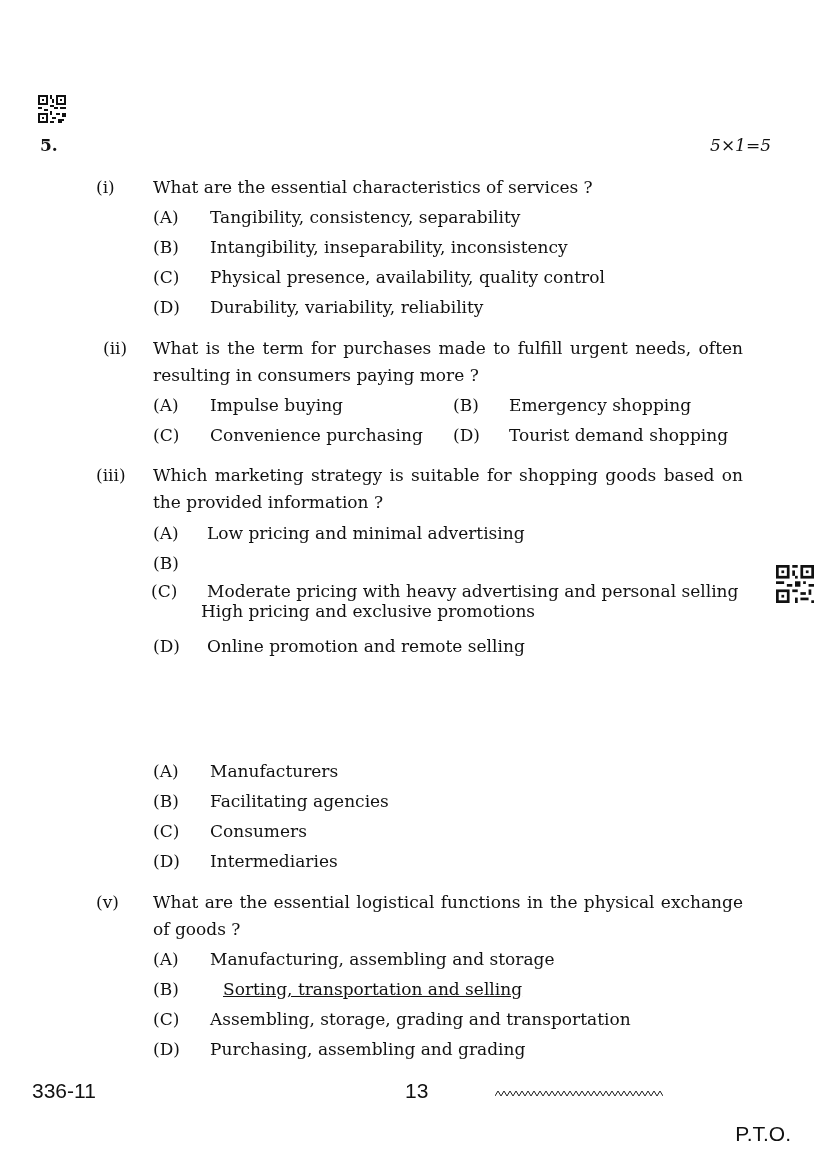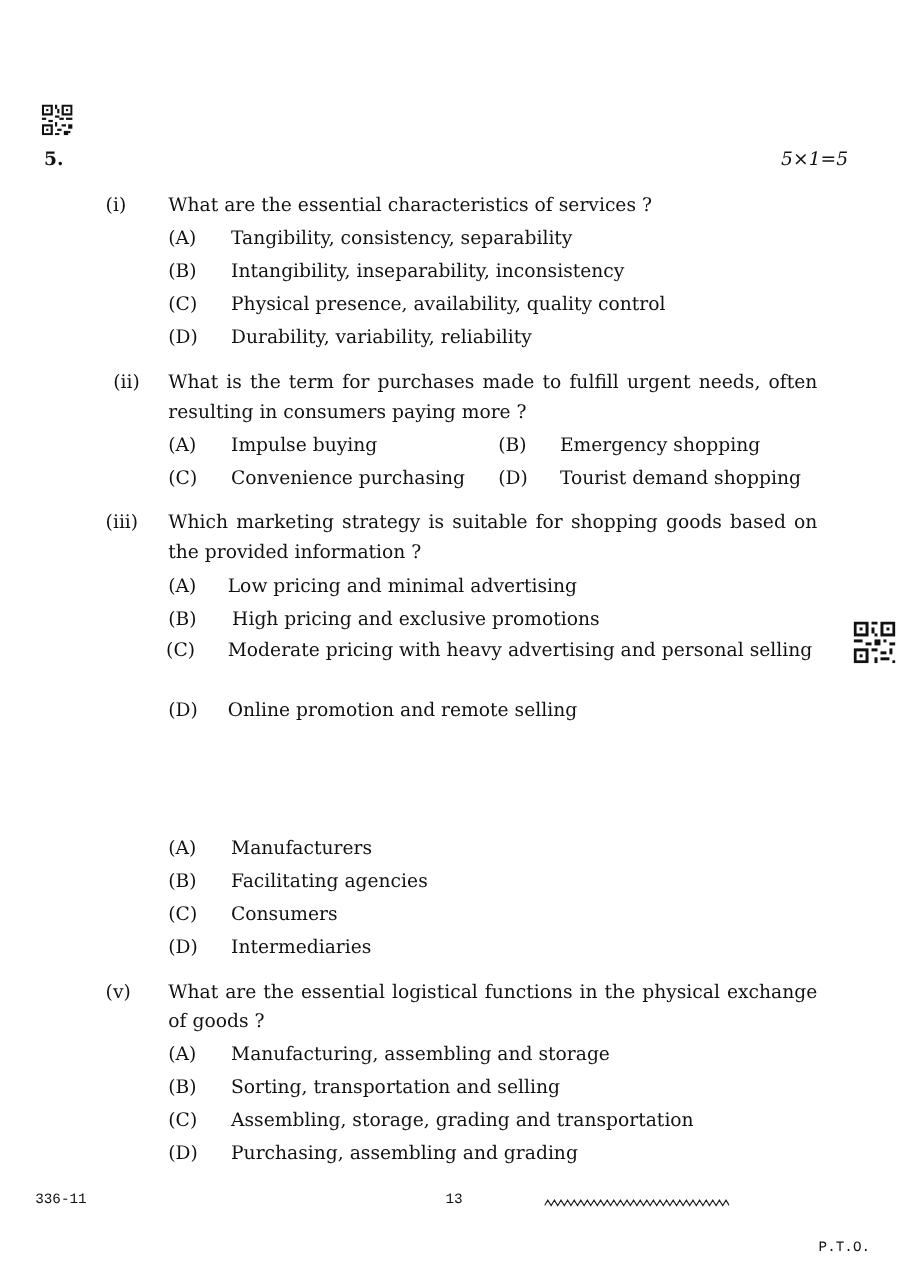--- a/index.html
+++ b/index.html
@@ -10,21 +10,21 @@
   .abs { position: absolute; white-space: nowrap; font-size: 17px; line-height: 20px; }
   .qnum { font-weight: bold; }
   .marks { font-style: italic; }
   .bold-italic { font-weight: bold; font-style: italic; }
   .sub { position: absolute; font-size: 17px; line-height: 27px; }
   .sub-label { position: absolute; left: 0; top: 0; }
   .sub-text { position: absolute; left: 57px; top: 0; width: 590px; text-align: justify; }
   .opt { position: absolute; font-size: 17px; line-height: 20px; white-space: nowrap; }
   .opt-label { position: absolute; left: 0; top: 0; }
   .opt-text { position: absolute; top: 0; }
-  .footer { position: absolute; font-family: Liberation Mono, monospace; font-size: 13px; line-height: 20px; white-space: nowrap; }
+  .footer { position: absolute; font-family: Liberation Sans, sans-serif; font-size: 21px; line-height: 20px; white-space: nowrap; }
   .wavy { position: absolute; }
 </style>
 </head>
 <body>
 
 <div class="page">
 
   <div class="qr" style="left:38px; top:95px;">
     <svg width="28" height="28" viewBox="0 0 14 14">
       <rect x="0" y="0" width="14" height="14" fill="#fff"></rect>
@@ -135,21 +135,21 @@
   <div class="sub" style="left:96px; top:462px; width:650px; height:54px;">
     <span class="sub-label">(iii)</span>
     <span class="sub-text">Which marketing strategy is suitable for shopping goods based on the provided information ?</span>
   </div>
   <div class="opt" style="left:153px; top:523px;">
       <span class="opt-label">(A)</span>
       <span class="opt-text" style="left:54px;">Low pricing and minimal advertising</span>
     </div>
   <div class="opt" style="left:153px; top:553px;">
       <span class="opt-label">(B)</span>
-      <span class="opt-text" style="left:58px;">High pricing and exclusive promotions</span>
+      <span class="opt-text" style="left:48px;margin-top:48px;">High pricing and exclusive promotions</span>
     </div>
   <div class="sub" style="left:151px; top:580px; width:592px; height:48px; line-height:23px;">
     <span class="sub-label">(C)</span>
     <span class="sub-text" style="left:56px; width:536px; text-align:justify; text-align-last:left;">Moderate pricing with heavy advertising and personal selling</span>
   </div>
   <div class="opt" style="left:153px; top:636px;">
       <span class="opt-label">(D)</span>
       <span class="opt-text" style="left:54px;">Online promotion and remote selling</span>
     </div>
 
@@ -173,21 +173,21 @@
   <div class="sub" style="left:96px; top:889px; width:650px; height:54px;">
     <span class="sub-label">(v)</span>
     <span class="sub-text">What are the essential logistical functions in the physical exchange of goods ?</span>
   </div>
   <div class="opt" style="left:153px; top:949px;">
       <span class="opt-label">(A)</span>
       <span class="opt-text" style="left:57px;">Manufacturing, assembling and storage</span>
     </div>
   <div class="opt" style="left:153px; top:979px;">
       <span class="opt-label">(B)</span>
-      <span class="opt-text" style="left:57px;">Sorting, transportation and selling</span>
+      <span class="opt-text" style="left:70px;text-decoration:underline;">Sorting, transportation and selling</span>
     </div>
   <div class="opt" style="left:153px; top:1009px;">
       <span class="opt-label">(C)</span>
       <span class="opt-text" style="left:57px;">Assembling, storage, grading and transportation</span>
     </div>
   <div class="opt" style="left:153px; top:1039px;">
       <span class="opt-label">(D)</span>
       <span class="opt-text" style="left:57px;">Purchasing, assembling and grading</span>
     </div>
 

